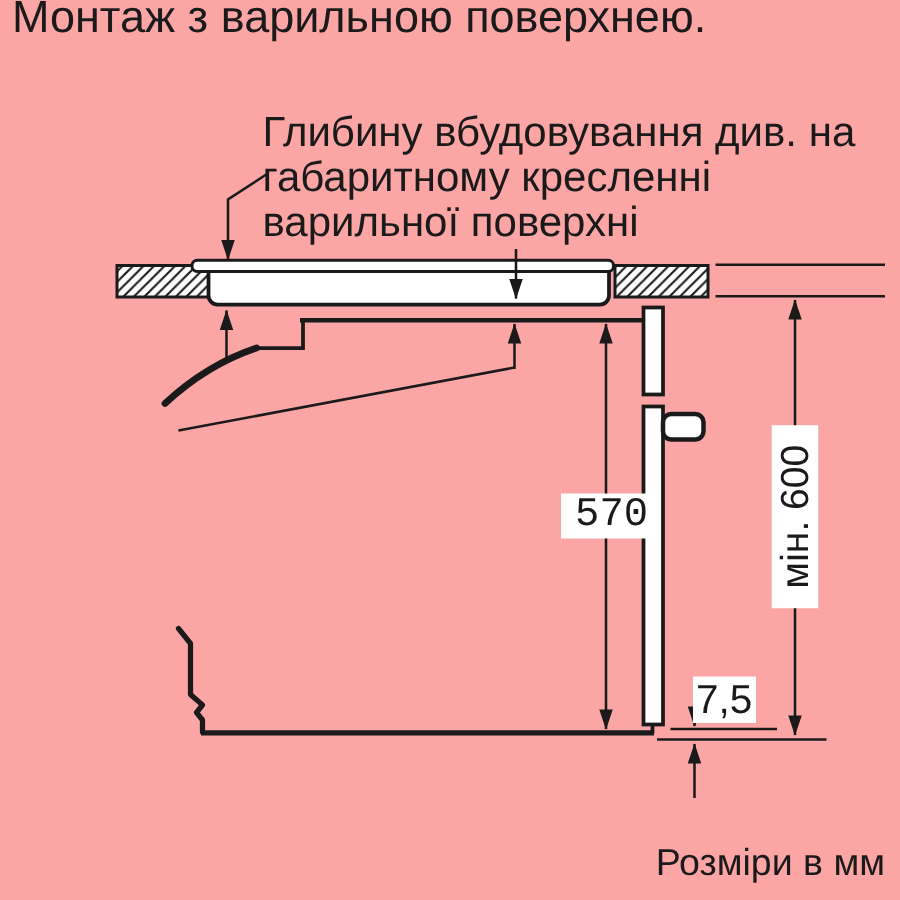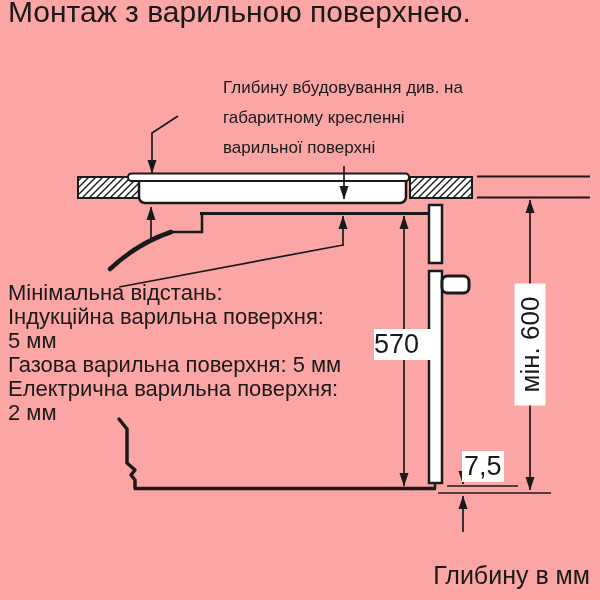--- a/index.html
+++ b/index.html
@@ -4,24 +4,24 @@
 <style>
   html,body{margin:0;padding:0;background:#fff;}
   .stage{
     position:relative;width:600px;height:600px;background:#fca5a5;
     font-family:"Liberation Sans","DejaVu Sans",sans-serif;color:#1a1a1a;
     overflow:hidden;
   }
   .stage svg{position:absolute;left:0;top:0;}
   .txt{position:absolute;white-space:pre-line;}
   .title{left:8px;top:-5px;font-size:30px;letter-spacing:0;}
-  .depth-note{left:175px;top:73px;font-size:17px;line-height:30px;margin-left:48px;}
+  .depth-note{left:175px;top:73px;font-size:28px;line-height:30px;}
   .min-note{left:8px;top:281px;font-size:22px;line-height:24px;}
   .dim-label{background:#fff;}
-  .dim-570{left:374px;top:329px;width:58px;text-align:left;font-size:27px;}
+  .dim-570{left:374px;top:329px;width:58px;text-align:right;font-size:27px;font-family:Liberation Mono, monospace;}
   .dim-75{left:462px;top:451px;font-size:27px;padding:0 2px;}
   .dim-600{
     left:469px;top:329px;width:122px;text-align:center;font-size:26px;
     transform:rotate(-90deg);transform-origin:50% 50%;
   }
   .units-note{left:0;top:561px;width:590px;text-align:right;font-size:25px;}
 </style>
 </head>
 <body>
 
@@ -83,28 +83,22 @@
       <line x1="438" y1="493" x2="551" y2="493" stroke-width="1.6"></line>
     </g>
   </svg>
 
   <div class="txt title">Монтаж з варильною поверхнею.</div>
 
   <div class="txt depth-note">Глибину вбудовування див. на
 габаритному кресленні
 варильної поверхні</div>
 
-  <div class="txt min-note">Мінімальна відстань:
-Індукційна варильна поверхня:
-5 мм
-Газова варильна поверхня: 5 мм
-Електрична варильна поверхня:
-2 мм</div>
 
   <div class="txt dim-label dim-570">570</div>
 
   <div class="txt dim-label dim-600">мін. 600</div>
 
   <div class="txt dim-label dim-75">7,5</div>
 
-  <div class="txt units-note">Глибину в мм</div>
+  <div class="txt units-note">Розміри в мм</div>
 
 </div>
 
 </body></html>

